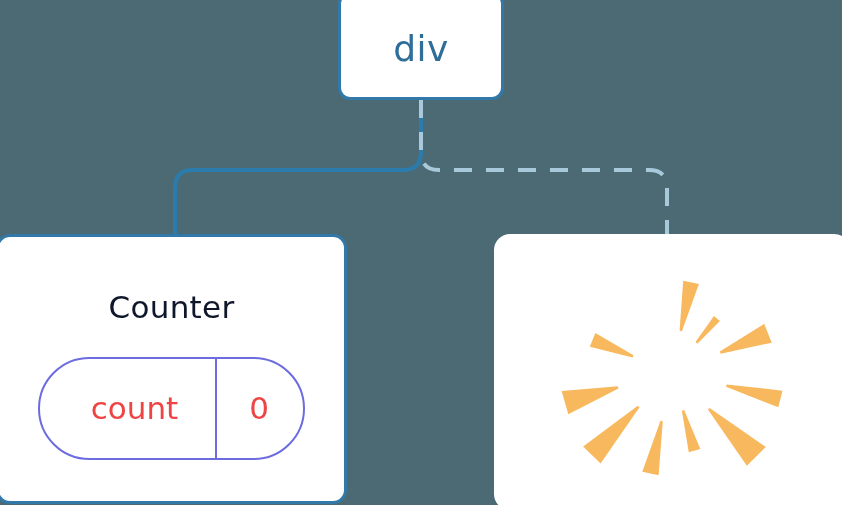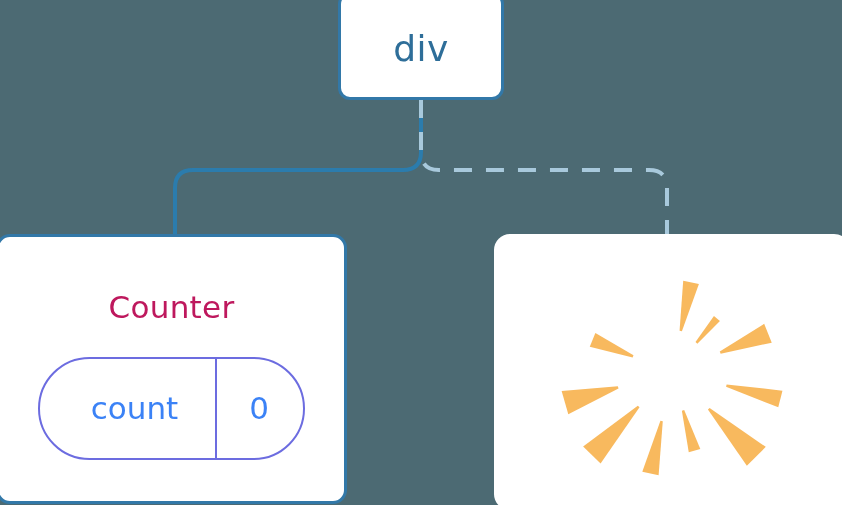--- a/index.html
+++ b/index.html
@@ -55,21 +55,21 @@
     width: 351px;
     height: 270px;
     border: 3px solid #3278A8;
     border-radius: 14px;
     display: flex;
     flex-direction: column;
     align-items: center;
   }
   #counter-node-title {
     font-size: 31px;
-    color: #be185d;
+    color: #0f172a;
     margin-top: 55px;
     line-height: 1;
     letter-spacing: 0.3px;
   }
   #counter-pill {
     position: relative;
     margin-top: 34px;
     width: 267px;
     height: 103px;
     border: 2px solid #6C6CE0;
@@ -84,21 +84,21 @@
     top: 0;
     bottom: 0;
     width: 2px;
     background: #6C6CE0;
   }
   .pill-cell {
     display: flex;
     align-items: center;
     justify-content: center;
     font-size: 31px;
-    color: #3b82f6;
+    color: #ef4444;
     line-height: 1;
   }
   #counter-pill-key {
     width: 175px;
     padding-left: 14px;
     box-sizing: border-box;
   }
   #counter-pill-value {
     flex: 1;
   }

